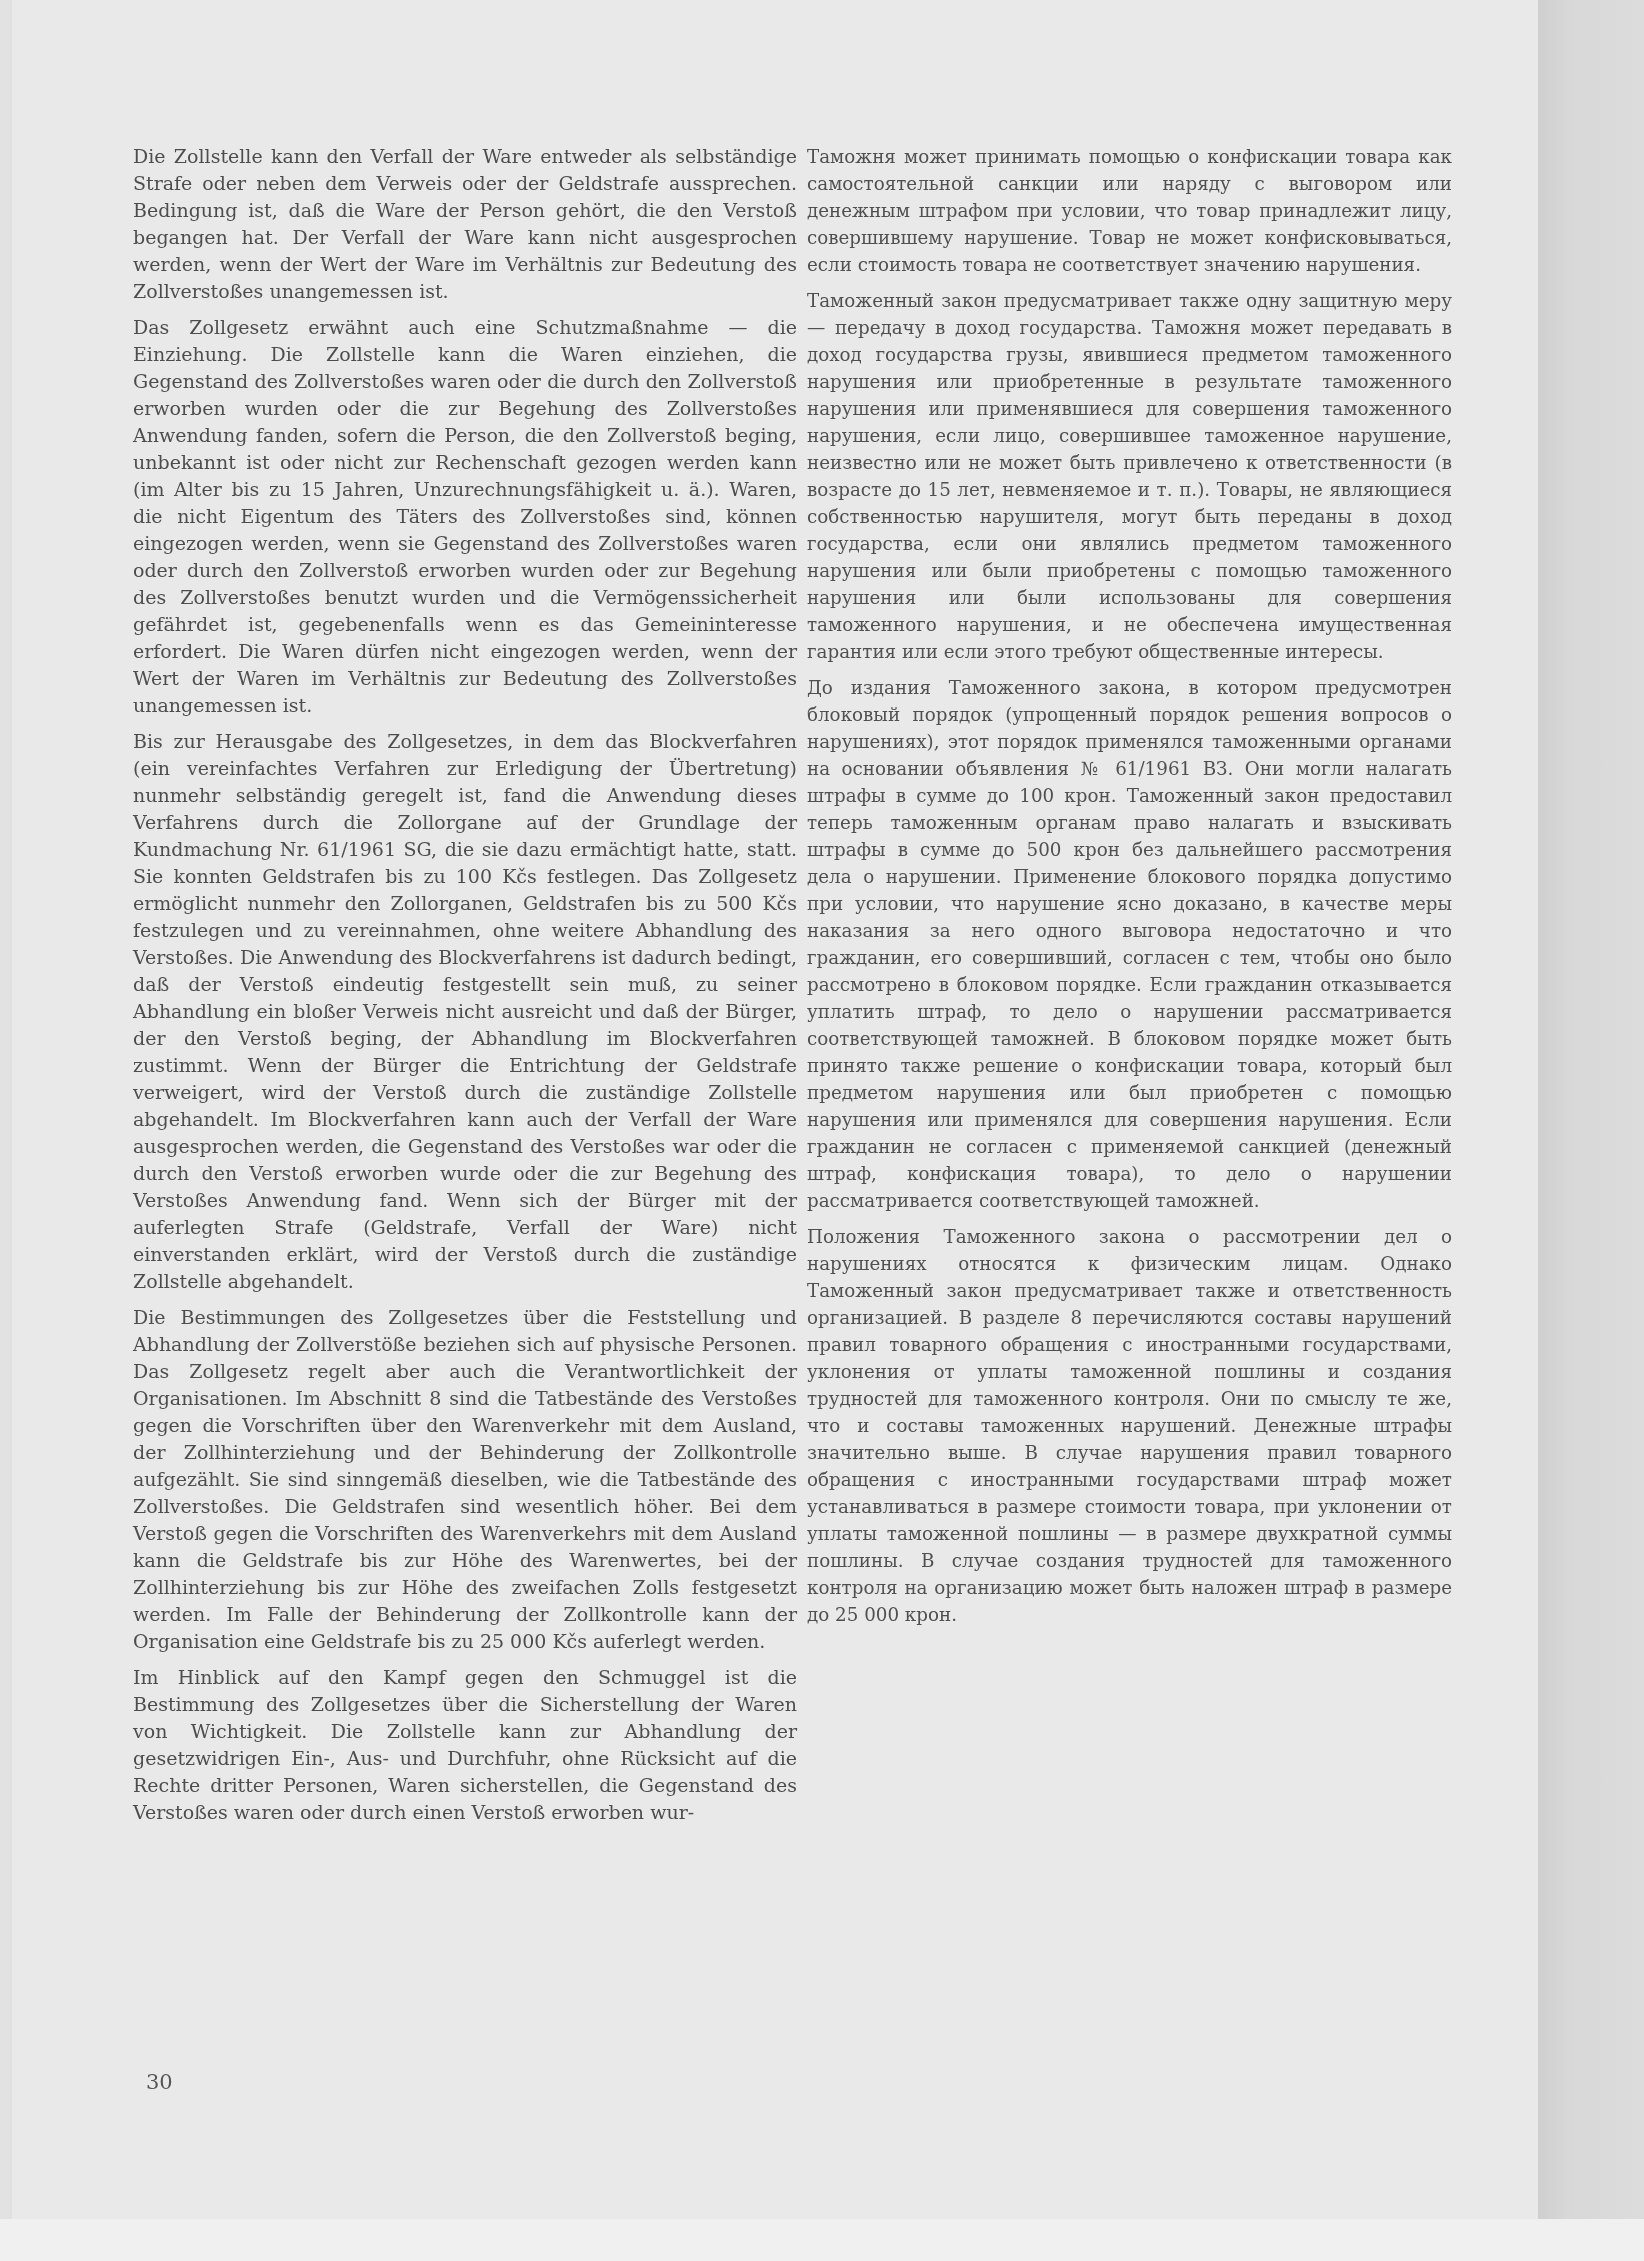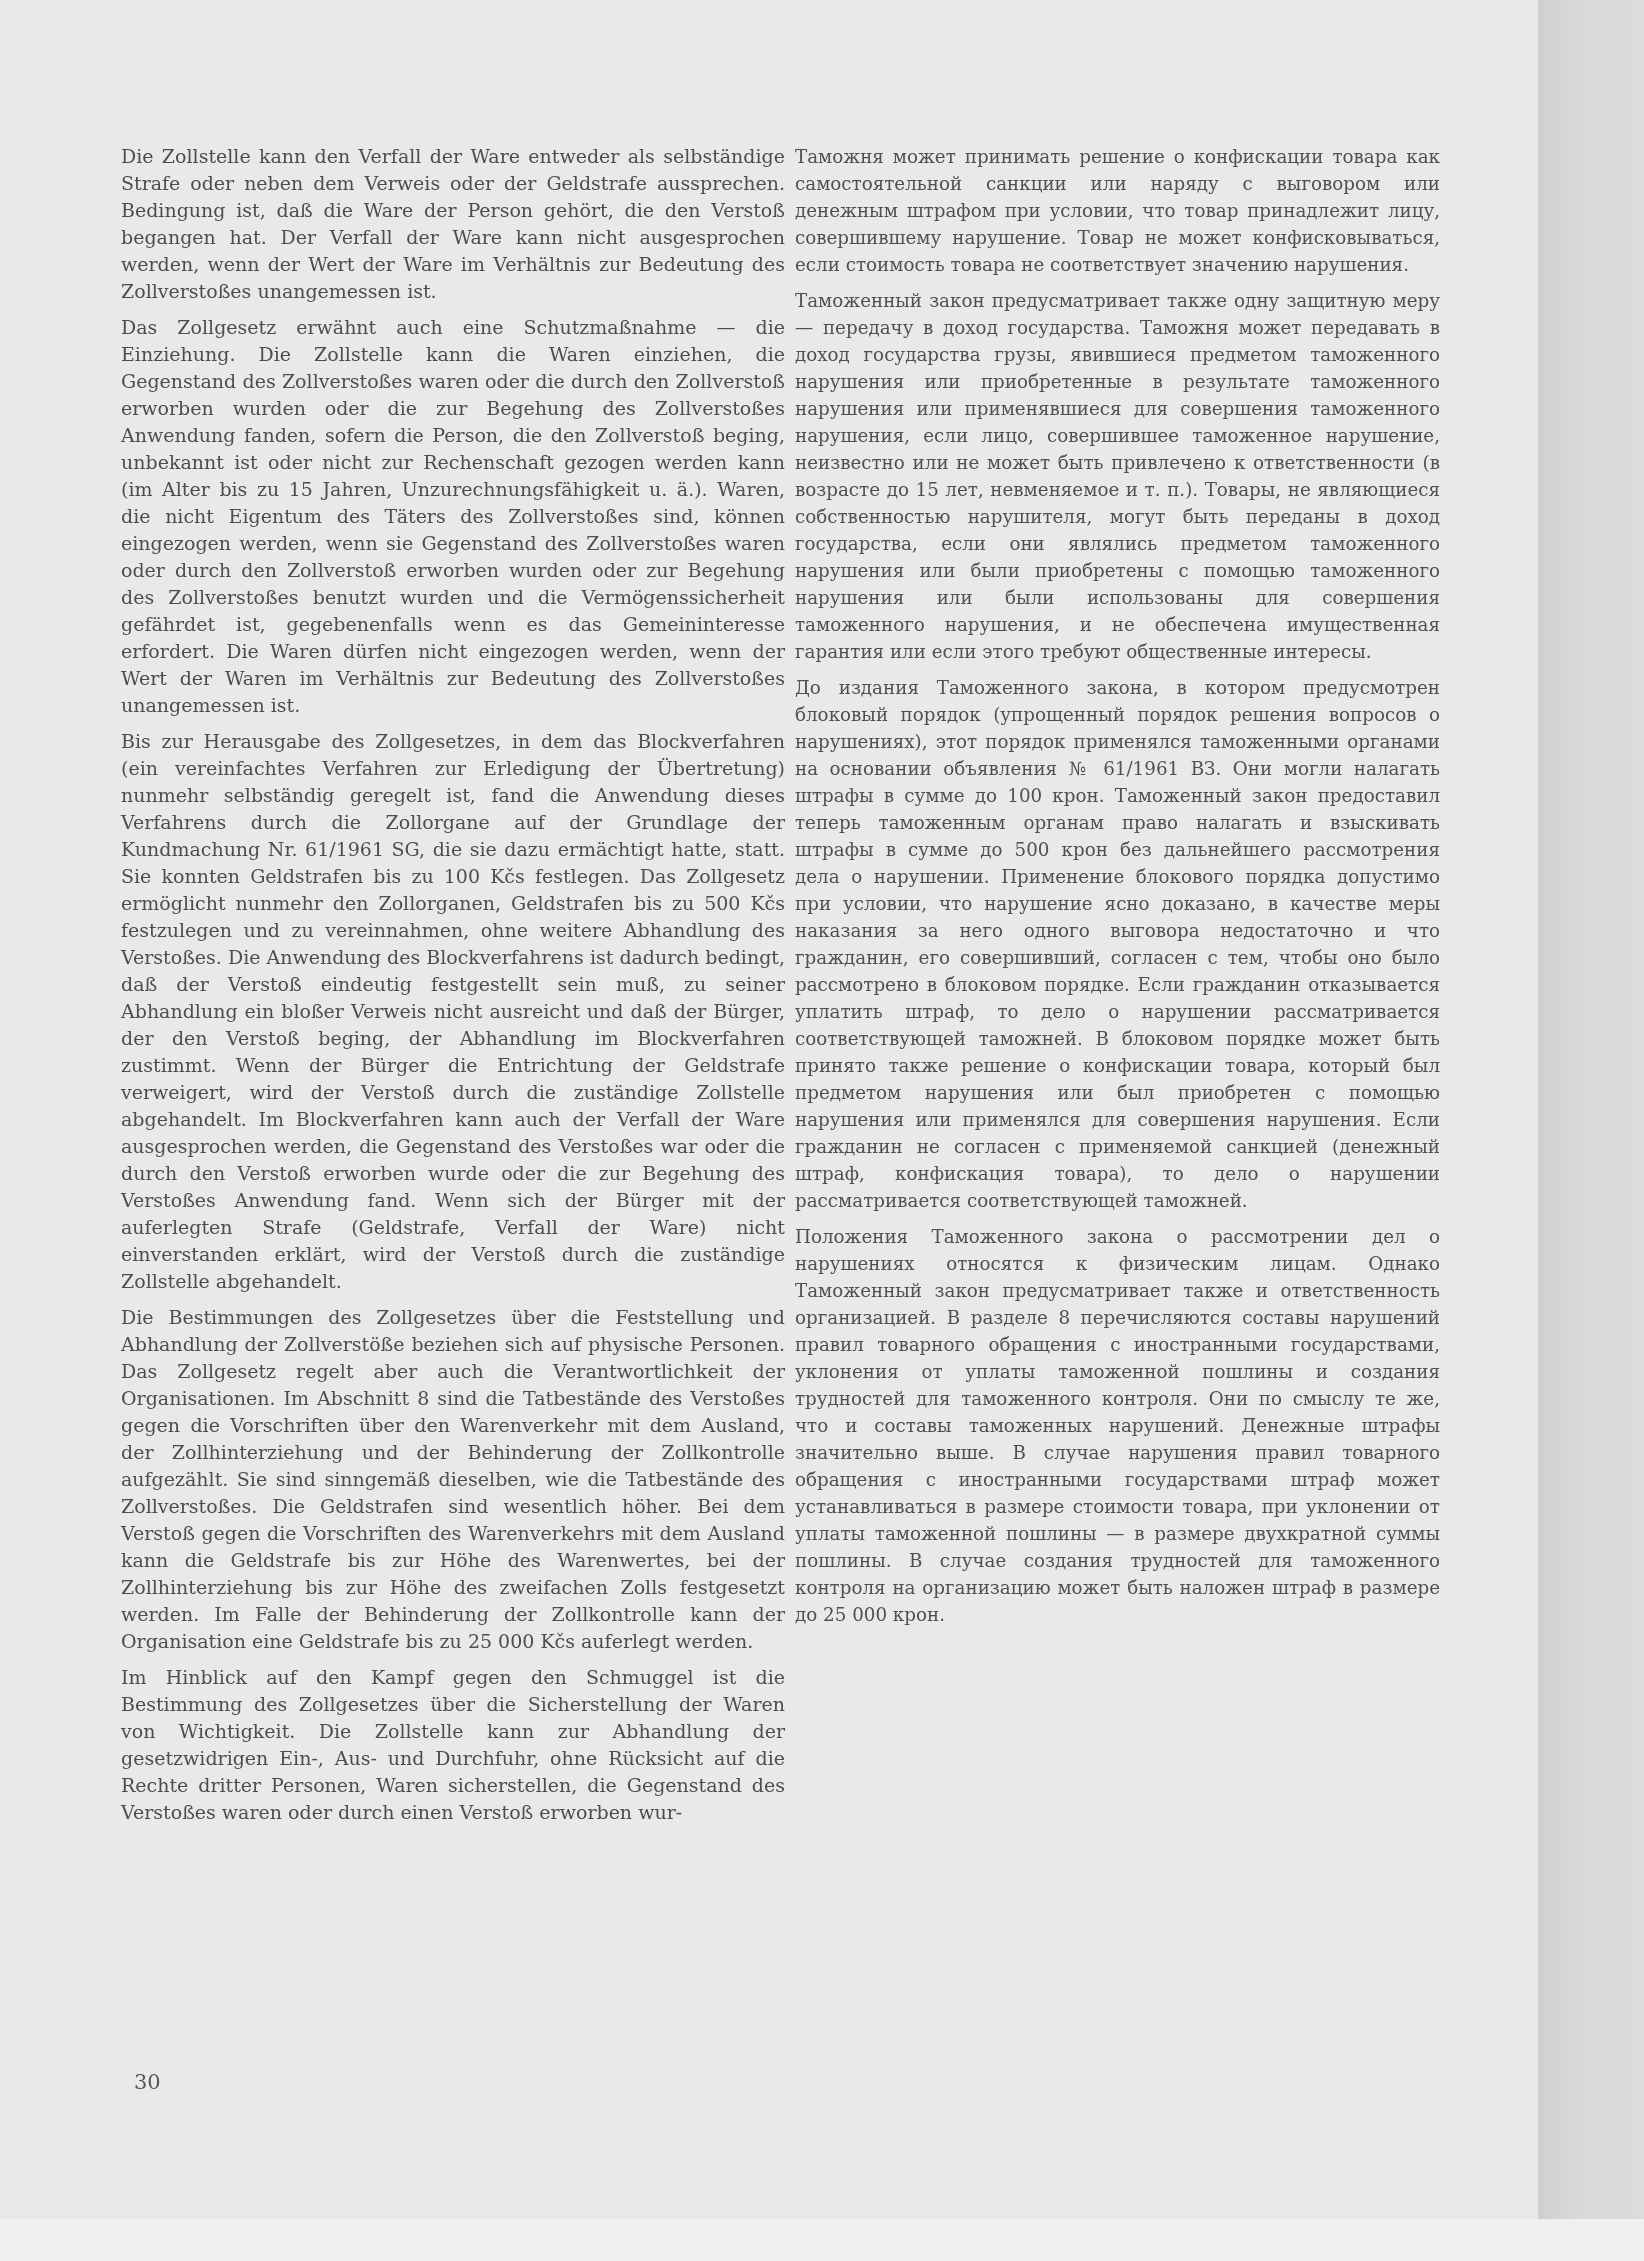--- a/index.html
+++ b/index.html
@@ -9,21 +9,21 @@
     body {
       width: 1645px;
       height: 2261px;
       position: relative;
       overflow: hidden;
       background: #e2e2e2;
       font-family: "DejaVu Serif", "Liberation Serif", serif;
     }
     .page {
       position: absolute;
-      left: 0;
+      left: 12px;
       top: 0;
       width: 1538px;
       height: 2219px;
       background: #e9e9e9;
       box-shadow: 3.9px 0 9px rgba(0,0,0,0.10);
     }
     .right-strip {
       position: absolute;
       left: 1538px;
       top: 0;
@@ -68,21 +68,21 @@
 <div class="page">
   <div class="column col-left">
     <p>Die Zollstelle kann den Verfall der Ware entweder als selbständige Strafe oder neben dem Verweis oder der Geldstrafe aussprechen. Bedingung ist, daß die Ware der Person gehört, die den Verstoß begangen hat. Der Verfall der Ware kann nicht ausgesprochen werden, wenn der Wert der Ware im Verhältnis zur Bedeutung des Zollverstoßes unangemessen ist.</p>
     <p>Das Zollgesetz erwähnt auch eine Schutzmaßnahme — die Einziehung. Die Zollstelle kann die Waren einziehen, die Gegenstand des Zollverstoßes waren oder die durch den Zollverstoß erworben wurden oder die zur Begehung des Zollverstoßes Anwendung fanden, sofern die Person, die den Zollverstoß beging, unbekannt ist oder nicht zur Rechenschaft gezogen werden kann (im Alter bis zu 15 Jahren, Unzurechnungsfähigkeit u. ä.). Waren, die nicht Eigentum des Täters des Zollverstoßes sind, können eingezogen werden, wenn sie Gegenstand des Zollverstoßes waren oder durch den Zollverstoß erworben wurden oder zur Begehung des Zollverstoßes benutzt wurden und die Vermögenssicherheit gefährdet ist, gegebenenfalls wenn es das Gemeininteresse erfordert. Die Waren dürfen nicht eingezogen werden, wenn der Wert der Waren im Verhältnis zur Bedeutung des Zollverstoßes unangemessen ist.</p>
     <p>Bis zur Herausgabe des Zollgesetzes, in dem das Blockverfahren (ein vereinfachtes Verfahren zur Erledigung der Übertretung) nunmehr selbständig geregelt ist, fand die Anwendung dieses Verfahrens durch die Zollorgane auf der Grundlage der Kundmachung Nr. 61/1961 SG, die sie dazu ermächtigt hatte, statt. Sie konnten Geldstrafen bis zu 100 Kčs festlegen. Das Zollgesetz ermöglicht nunmehr den Zollorganen, Geldstrafen bis zu 500 Kčs festzulegen und zu vereinnahmen, ohne weitere Abhandlung des Verstoßes. Die Anwendung des Blockverfahrens ist dadurch bedingt, daß der Verstoß eindeutig festgestellt sein muß, zu seiner Abhandlung ein bloßer Verweis nicht ausreicht und daß der Bürger, der den Verstoß beging, der Abhandlung im Blockverfahren zustimmt. Wenn der Bürger die Entrichtung der Geldstrafe verweigert, wird der Verstoß durch die zuständige Zollstelle abgehandelt. Im Blockverfahren kann auch der Verfall der Ware ausgesprochen werden, die Gegenstand des Verstoßes war oder die durch den Verstoß erworben wurde oder die zur Begehung des Verstoßes Anwendung fand. Wenn sich der Bürger mit der auferlegten Strafe (Geldstrafe, Verfall der Ware) nicht einverstanden erklärt, wird der Verstoß durch die zuständige Zollstelle abgehandelt.</p>
     <p>Die Bestimmungen des Zollgesetzes über die Feststellung und Abhandlung der Zollverstöße beziehen sich auf physische Personen. Das Zollgesetz regelt aber auch die Verantwortlichkeit der Organisationen. Im Abschnitt 8 sind die Tatbestände des Verstoßes gegen die Vorschriften über den Warenverkehr mit dem Ausland, der Zollhinterziehung und der Behinderung der Zollkontrolle aufgezählt. Sie sind sinngemäß dieselben, wie die Tatbestände des Zollverstoßes. Die Geldstrafen sind wesentlich höher. Bei dem Verstoß gegen die Vorschriften des Warenverkehrs mit dem Ausland kann die Geldstrafe bis zur Höhe des Warenwertes, bei der Zollhinterziehung bis zur Höhe des zweifachen Zolls festgesetzt werden. Im Falle der Behinderung der Zollkontrolle kann der Organisation eine Geldstrafe bis zu 25 000 Kčs auferlegt werden.</p>
     <p>Im Hinblick auf den Kampf gegen den Schmuggel ist die Bestimmung des Zollgesetzes über die Sicherstellung der Waren von Wichtigkeit. Die Zollstelle kann zur Abhandlung der gesetzwidrigen Ein-, Aus- und Durchfuhr, ohne Rücksicht auf die Rechte dritter Personen, Waren sicherstellen, die Gegenstand des Verstoßes waren oder durch einen Verstoß erworben wur-</p>
   </div>
 
   <div class="column col-right">
-    <p>Таможня может принимать решение о конфискации товара как самостоятельной санкции или наряду с выговором или денежным штрафом при условии, что товар принадлежит лицу, совершившему нарушение. Товар не может конфисковываться, если стоимость товара не соответствует значению нарушения.</p>
+    <p>Таможня может принимать помощью о конфискации товара как самостоятельной санкции или наряду с выговором или денежным штрафом при условии, что товар принадлежит лицу, совершившему нарушение. Товар не может конфисковываться, если стоимость товара не соответствует значению нарушения.</p>
     <p>Таможенный закон предусматривает также одну защитную меру — передачу в доход государства. Таможня может передавать в доход государства грузы, явившиеся предметом таможенного нарушения или приобретенные в результате таможенного нарушения или применявшиеся для совершения таможенного нарушения, если лицо, совершившее таможенное нарушение, неизвестно или не может быть привлечено к ответственности (в возрасте до 15 лет, невменяемое и т. п.). Товары, не являющиеся собственностью нарушителя, могут быть переданы в доход государства, если они являлись предметом таможенного нарушения или были приобретены с помощью таможенного нарушения или были использованы для совершения таможенного нарушения, и не обеспечена имущественная гарантия или если этого требуют общественные интересы.</p>
     <p>До издания Таможенного закона, в котором предусмотрен блоковый порядок (упрощенный порядок решения вопросов о нарушениях), этот порядок применялся таможенными органами на основании объявления № 61/1961 ВЗ. Они могли налагать штрафы в сумме до 100 крон. Таможенный закон предоставил теперь таможенным органам право налагать и взыскивать штрафы в сумме до 500 крон без дальнейшего рассмотрения дела о нарушении. Применение блокового порядка допустимо при условии, что нарушение ясно доказано, в качестве меры наказания за него одного выговора недостаточно и что гражданин, его совершивший, согласен с тем, чтобы оно было рассмотрено в блоковом порядке. Если гражданин отказывается уплатить штраф, то дело о нарушении рассматривается соответствующей таможней. В блоковом порядке может быть принято также решение о конфискации товара, который был предметом нарушения или был приобретен с помощью нарушения или применялся для совершения нарушения. Если гражданин не согласен с применяемой санкцией (денежный штраф, конфискация товара), то дело о нарушении рассматривается соответствующей таможней.</p>
     <p>Положения Таможенного закона о рассмотрении дел о нарушениях относятся к физическим лицам. Однако Таможенный закон предусматривает также и ответственность организацией. В разделе 8 перечисляются составы нарушений правил товарного обращения с иностранными государствами, уклонения от уплаты таможенной пошлины и создания трудностей для таможенного контроля. Они по смыслу те же, что и составы таможенных нарушений. Денежные штрафы значительно выше. В случае нарушения правил товарного обращения с иностранными государствами штраф может устанавливаться в размере стоимости товара, при уклонении от уплаты таможенной пошлины — в размере двухкратной суммы пошлины. В случае создания трудностей для таможенного контроля на организацию может быть наложен штраф в размере до 25 000 крон.</p>
   </div>
 
   <div class="page-number">30</div>
 </div>
 
 <div class="right-strip"></div>
 <div class="bottom-band"></div>

